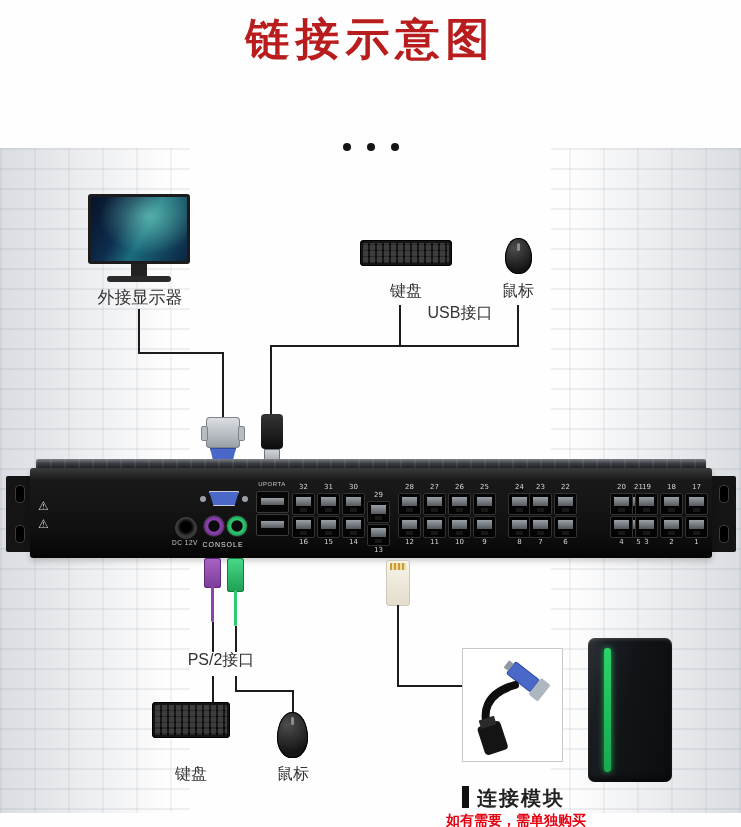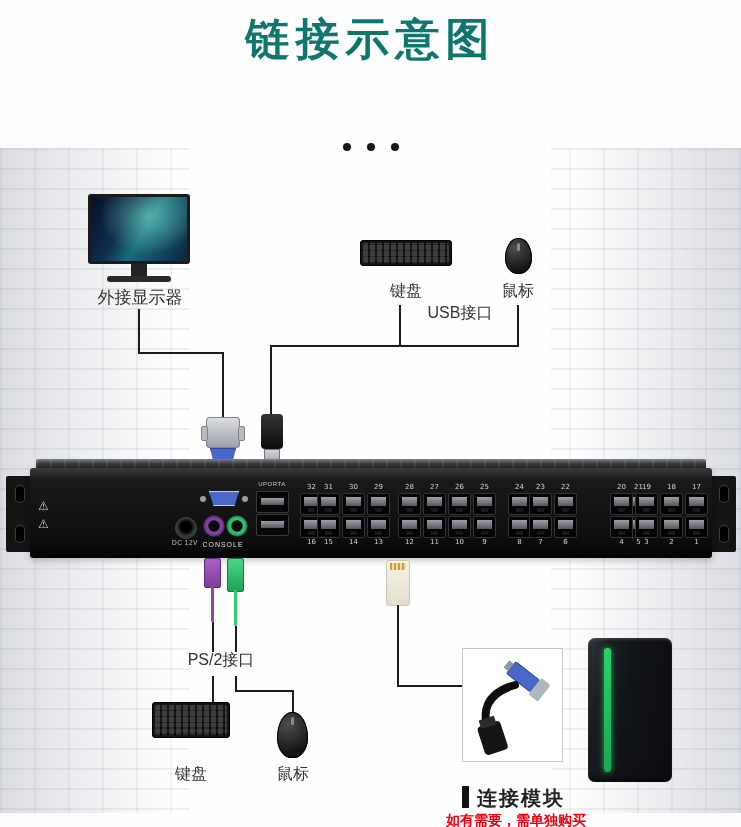--- a/index.html
+++ b/index.html
@@ -11,21 +11,21 @@
     background:
       repeating-linear-gradient(to bottom, rgba(130,138,150,.13) 0 2px, transparent 2px 20px),
       repeating-linear-gradient(to right, rgba(130,138,150,.10) 0 2px, transparent 2px 34px),
       linear-gradient(to right, rgba(168,175,186,.42), rgba(255,255,255,0) 90%);
   }
   .bg-left { left:0; }
   .bg-right { right:0; transform:scaleX(-1); }
 
   
   .title { position:absolute; left:0; right:0; top:14px; margin:0; text-align:center;
-    font-weight:bold; font-size:44px; line-height:1.15; color:#0f766e; letter-spacing:6px; }
+    font-weight:bold; font-size:44px; line-height:1.15; color:#b91c1c; letter-spacing:6px; }
   .subtitle { position:absolute; left:0; right:0; top:87px; text-align:center;
     font-size:20px; color:#333; letter-spacing:2px; }
   .dots { position:absolute; left:0; right:0; top:137px; text-align:center; }
   .dots i { display:inline-block; width:8px; height:8px; border-radius:50%; background:#151515; margin:0 8px; }
 
   
   .lbl { position:absolute; font-size:16px; color:#333; text-align:center; }
   .ln  { position:absolute; background:#1c1c1c; }
 
   
@@ -244,21 +244,21 @@
         <div class="dsub"></div>
       </div>
     <div class="ps2 ps2-purple"></div>
     <div class="ps2 ps2-green"></div>
     <div class="console-lbl">CONSOLE</div>
     <div class="uport-lbl">UPORTA</div>
     <div class="usb-port up1"></div>
     <div class="usb-port up2"></div>
   </div>
   <div class="port-field">
-      <div class="port-col" style="left: 8px;">
+      <div class="port-col" style="left: 0px;">
         <div class="pnum">32</div>
         <div class="rj45">
           <i></i>
         </div>
         <div class="rj45">
           <i></i>
         </div>
         <div class="pnum">16</div>
       </div>
       <div class="port-col" style="left: 25px;">
@@ -274,21 +274,21 @@
       <div class="port-col" style="left: 50px;">
         <div class="pnum">30</div>
         <div class="rj45">
           <i></i>
         </div>
         <div class="rj45">
           <i></i>
         </div>
         <div class="pnum">14</div>
       </div>
-      <div class="port-col" style="left: 75px;">
+      <div class="port-col" style="left: 75px; margin-top: 8px;">
         <div class="pnum">29</div>
         <div class="rj45">
           <i></i>
         </div>
         <div class="rj45">
           <i></i>
         </div>
         <div class="pnum">13</div>
       </div>
       <div class="port-col" style="left: 106px;">

